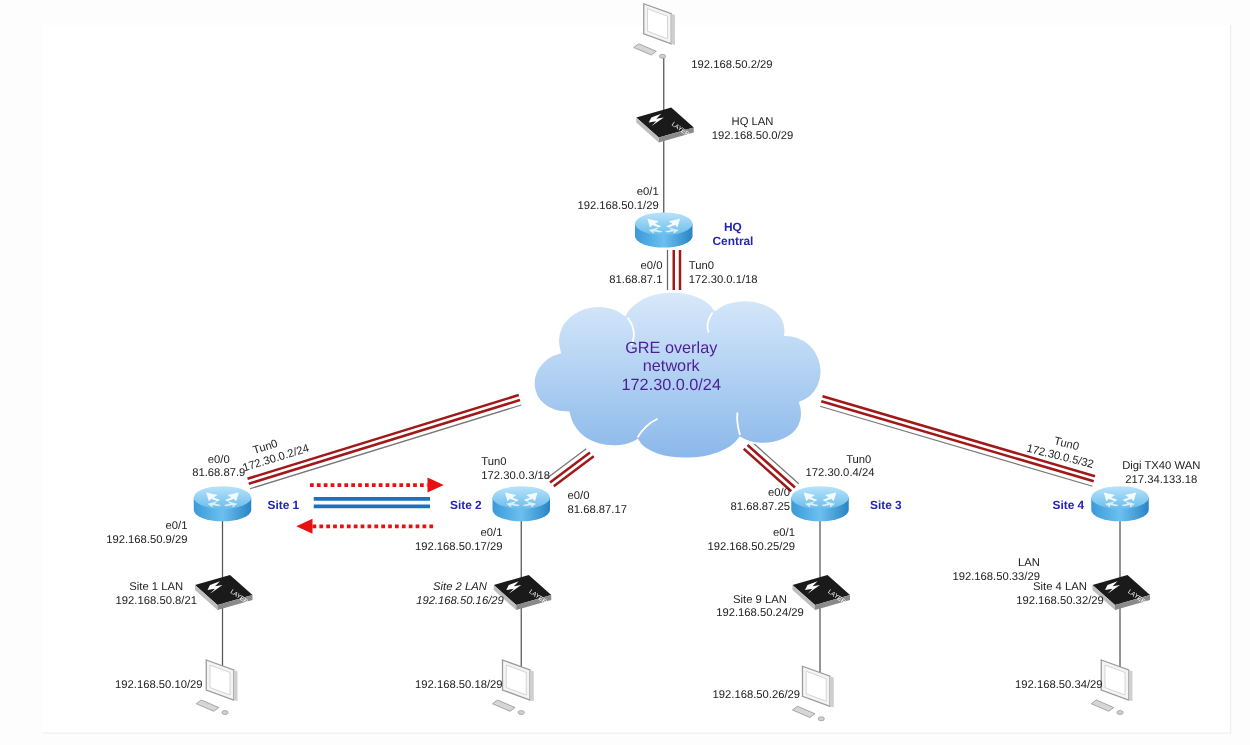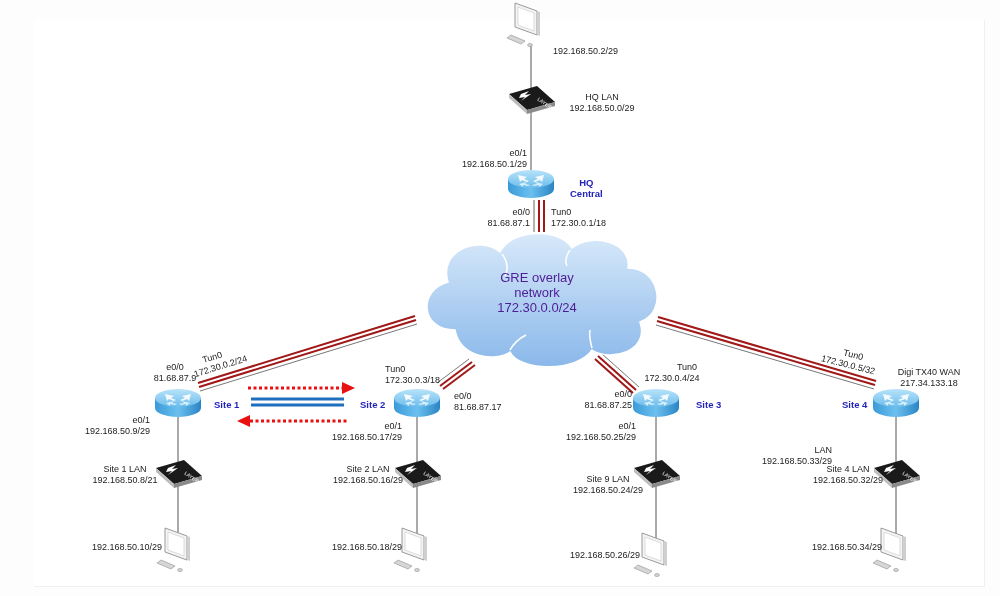--- a/index.html
+++ b/index.html
@@ -199,21 +199,21 @@
 </div>
 <div class="site" style="left:360px;top:399px;">Site 2</div>
 <div class="lbl" style="left:454px;top:391px;">
   <div>e0/0</div>
   <div>81.68.87.17</div>
 </div>
 <div class="lbl r" style="left:318px;top:421px;width:84px;">
   <div>e0/1</div>
   <div>192.168.50.17/29</div>
 </div>
-<div class="lbl c" style="left:330px;top:464px;width:76px;">
+<div class="lbl c" style="left:330px;top:464px;width:76px;font-style:italic;">
   <div>Site 2 LAN</div>
   <div>192.168.50.16/29</div>
 </div>
 <div class="lbl" style="left:332px;top:542px;">192.168.50.18/29</div>
 
 <div class="lbl c" style="left:636px;top:362px;width:72px;">
   <div style="padding-left:30px;">Tun0</div>
   <div>172.30.0.4/24</div>
 </div>
 <div class="lbl r" style="left:560px;top:389px;width:72px;">

